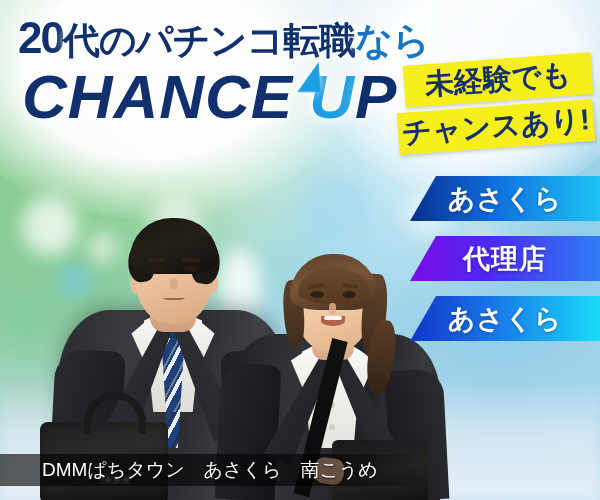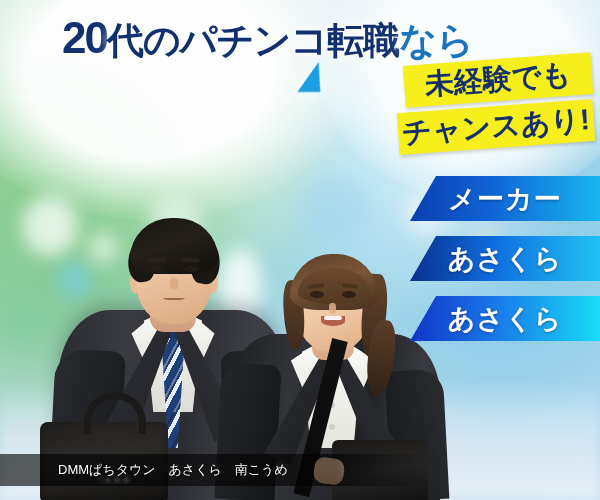--- a/index.html
+++ b/index.html
@@ -237,21 +237,20 @@
   .w-arm-r{position:absolute;left:160px;bottom:0;width:58px;height:130px;background:linear-gradient(260deg,#2c2d31,#17181b);border-radius:12px 26px 0 0;transform:rotate(-3deg);}
   .w-arm-l{position:absolute;left:-10px;bottom:0;width:60px;height:136px;background:linear-gradient(100deg,#26272b,#141517);border-radius:26px 12px 0 0;transform:rotate(3deg);}
 
   
   .headline{position:absolute;left:0;top:0;width:600px;height:170px;}
   .kicker{
     position:absolute;left:18px;top:16px;
     font-size:37px;font-weight:bold;letter-spacing:-1px;line-height:1;
     color:#11306e;white-space:nowrap;
     text-shadow:0 0 8px rgba(255,255,255,.95),0 0 16px rgba(255,255,255,.85),1px 1px 0 rgba(255,255,255,.6);
-    margin-left:44px;
   }
   .kicker .num{font-size:44px;letter-spacing:-2px;}
   .kicker .nara{color:#1775c0;}
   .chance{
     position:absolute;left:22px;top:66px;white-space:nowrap;
     font-size:62px;font-weight:bold;font-style:italic;letter-spacing:1px;line-height:1;
     color:#11306e;
     text-shadow:0 0 10px rgba(255,255,255,.95),0 0 20px rgba(255,255,255,.8),
                 2px 2px 0 rgba(255,255,255,.5),-1px -1px 0 rgba(255,255,255,.5);
   }
@@ -290,21 +289,21 @@
   .cat-4{background:linear-gradient(90deg,#7a0ae8 0%,#4b29f0 42%,#2f7df6 100%);}
   .cat-5{background:linear-gradient(90deg,#1236c8 0%,#1878ea 45%,#18dcf6 100%);}
 
   
   .caption-bar{
     position:absolute;left:0;bottom:14px;width:430px;height:32px;
     background:linear-gradient(90deg,rgba(0,0,0,.62) 0%,rgba(0,0,0,.58) 78%,rgba(0,0,0,0) 100%);
     display:flex;align-items:center;
   }
   .caption-text{
-    color:#fff;font-size:13px;padding-left:58px;white-space:nowrap;
+    color:#fff;font-size:19px;padding-left:42px;white-space:nowrap;
     text-shadow:0 1px 2px rgba(0,0,0,.7);
   }
 </style>
 </head>
 <body>
 
 <div class="banner">
 
   <div class="bg">
     <div class="bg-base"></div>
@@ -384,29 +383,30 @@
       <div class="w-strap"></div>
       <div class="w-bag"></div>
       <div class="w-hand"></div>
     </div>
 
   </div>
 
   <div class="headline">
     <div class="kicker"><span class="num">20</span><span>代のパチンコ転職</span><span class="nara">なら</span></div>
 
+    <div class="chance"><span>CHANCE</span><span class="up"><span class="u">U</span><span>P</span></span></div>
     <div class="uparrow"></div>
 
     <div class="badge badge1">未経験でも</div>
     <div class="badge badge2">チャンスあり!</div>
   </div>
 
   <div class="cats">
-    <div class="cat cat-1">メーカー</div>
     <div class="cat cat-3">あさくら</div>
+    <div class="cat cat-4">代理店</div>
     <div class="cat cat-5">あさくら</div>
   </div>
 
   <div class="caption-bar">
     <div class="caption-text">DMMぱちタウン　あさくら　南こうめ</div>
   </div>
 
 </div>
 
 </body></html>

